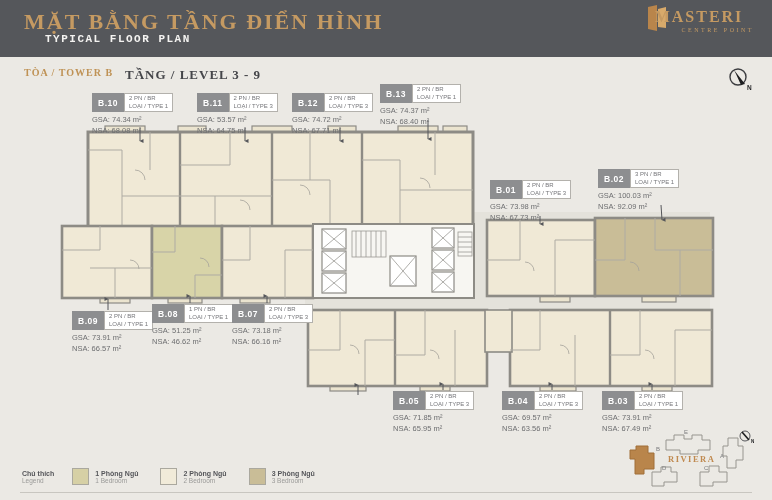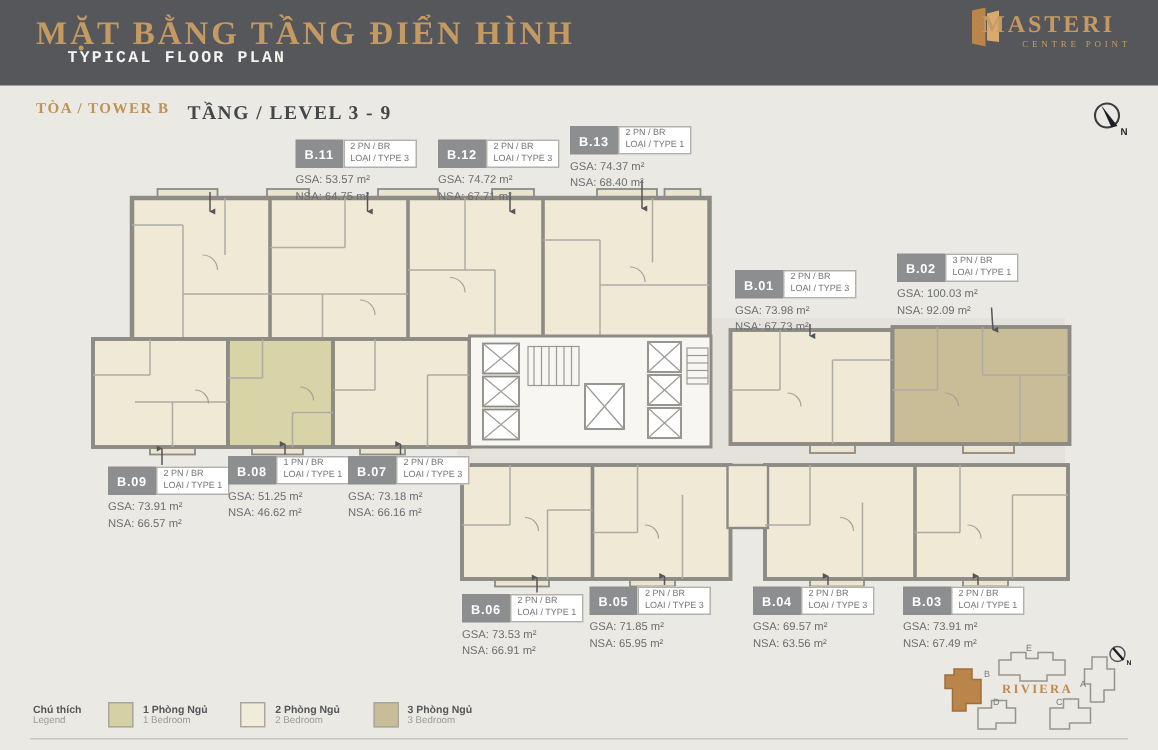--- a/index.html
+++ b/index.html
@@ -265,20 +265,31 @@
       <line x1="108" y1="310" x2="108" y2="299" marker-end="url(#arr)"></line>
       <line x1="190" y1="303" x2="190" y2="296" marker-end="url(#arr)"></line>
       <line x1="267" y1="303" x2="267" y2="296" marker-end="url(#arr)"></line>
       <line x1="358" y1="395" x2="358" y2="385" marker-end="url(#arr)"></line>
       <line x1="443" y1="390" x2="443" y2="384" marker-end="url(#arr)"></line>
       <line x1="552" y1="390" x2="552" y2="384" marker-end="url(#arr)"></line>
       <line x1="652" y1="390" x2="652" y2="384" marker-end="url(#arr)"></line>
     </g>
   </svg>
 
+  <div class="callout" style="left:92px;top:93px">
+    <div class="callout-head">
+        <span class="badge">B.10</span>
+      <span class="typebox">
+          <span>2 PN / BR</span>
+          <span>LOẠI / TYPE 1</span>
+        </span>
+      </div>
+    <div class="area">GSA: 74.34 m²</div>
+    <div class="area">NSA: 68.08 m²</div>
+  </div>
   <div class="callout" style="left:197px;top:93px">
     <div class="callout-head">
         <span class="badge">B.11</span>
       <span class="typebox">
           <span>2 PN / BR</span>
           <span>LOẠI / TYPE 3</span>
         </span>
       </div>
     <div class="area">GSA: 53.57 m²</div>
     <div class="area">NSA: 64.75 m²</div>
@@ -352,31 +363,20 @@
   <div class="callout" style="left:232px;top:304px">
     <div class="callout-head">
         <span class="badge">B.07</span>
       <span class="typebox">
           <span>2 PN / BR</span>
           <span>LOẠI / TYPE 3</span>
         </span>
       </div>
     <div class="area">GSA: 73.18 m²</div>
     <div class="area">NSA: 66.16 m²</div>
-  </div>
-  <div class="callout" style="left:308px;top:396px">
-    <div class="callout-head">
-        <span class="badge">B.06</span>
-      <span class="typebox">
-          <span>2 PN / BR</span>
-          <span>LOẠI / TYPE 1</span>
-        </span>
-      </div>
-    <div class="area">GSA: 73.53 m²</div>
-    <div class="area">NSA: 66.91 m²</div>
   </div>
   <div class="callout" style="left:393px;top:391px">
     <div class="callout-head">
         <span class="badge">B.05</span>
       <span class="typebox">
           <span>2 PN / BR</span>
           <span>LOẠI / TYPE 3</span>
         </span>
       </div>
     <div class="area">GSA: 71.85 m²</div>

